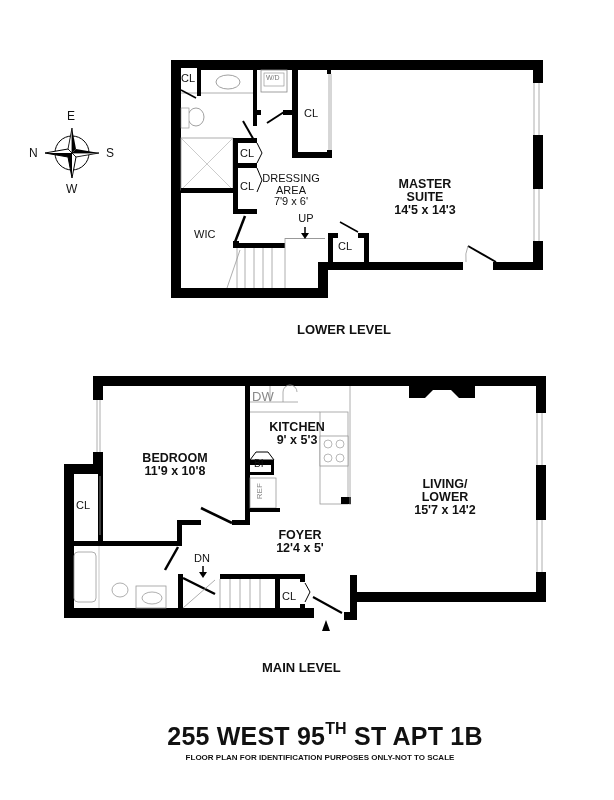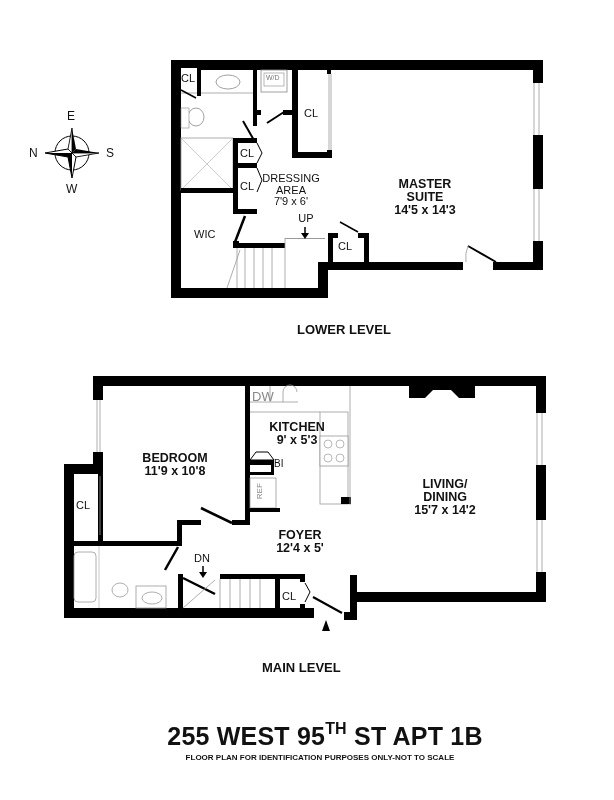--- a/index.html
+++ b/index.html
@@ -228,31 +228,31 @@
 <div class="lbl room" style="left:130px;top:452px;width:90px;">
   <div>BEDROOM</div>
   <div>11'9 x 10'8</div>
 </div>
 <div class="lbl room" style="left:250px;top:421px;width:70px;margin-left:12px;">
   <div>KITCHEN</div>
   <div>9' x 5'3</div>
 </div>
 <div class="lbl room" style="left:400px;top:478px;width:90px;">
   <div>LIVING/</div>
-  <div>DINING</div>
+  <div>LOWER</div>
   <div>15'7 x 14'2</div>
 </div>
 <div class="lbl room" style="left:260px;top:529px;width:80px;">
   <div>FOYER</div>
   <div>12'4 x 5'</div>
 </div>
 <div class="lbl small" style="left:194px;top:553px;">DN</div>
 <div class="lbl cl" style="left:76px;top:500px;">CL</div>
 <div class="lbl cl" style="left:282px;top:591px;">CL</div>
 <div class="lbl" style="left:252px;top:390px;font-size:13px;font-weight:normal;color:#888;">DW</div>
-<div class="lbl" style="left:254px;top:459px;font-size:10px;font-weight:normal;margin-left:20px;">BI</div>
+<div class="lbl" style="left:254px;top:459px;font-size:10px;font-weight:normal;">BI</div>
 <div class="lbl" style="left:252px;top:487px;font-size:8px;font-weight:normal;color:#888;transform:rotate(-90deg);">REF</div>
 <div class="lbl level" style="left:262px;top:661px;">MAIN LEVEL</div>
 
 <div class="lbl title" style="left:155px;top:723px;width:340px;">
   <span>255 WEST 95</span><sup>TH</sup><span> ST APT 1B</span>
 </div>
 <div class="lbl disclaimer" style="left:170px;top:754px;width:300px;">FLOOR PLAN FOR IDENTIFICATION PURPOSES ONLY-NOT TO SCALE</div>
 
 </body></html>

